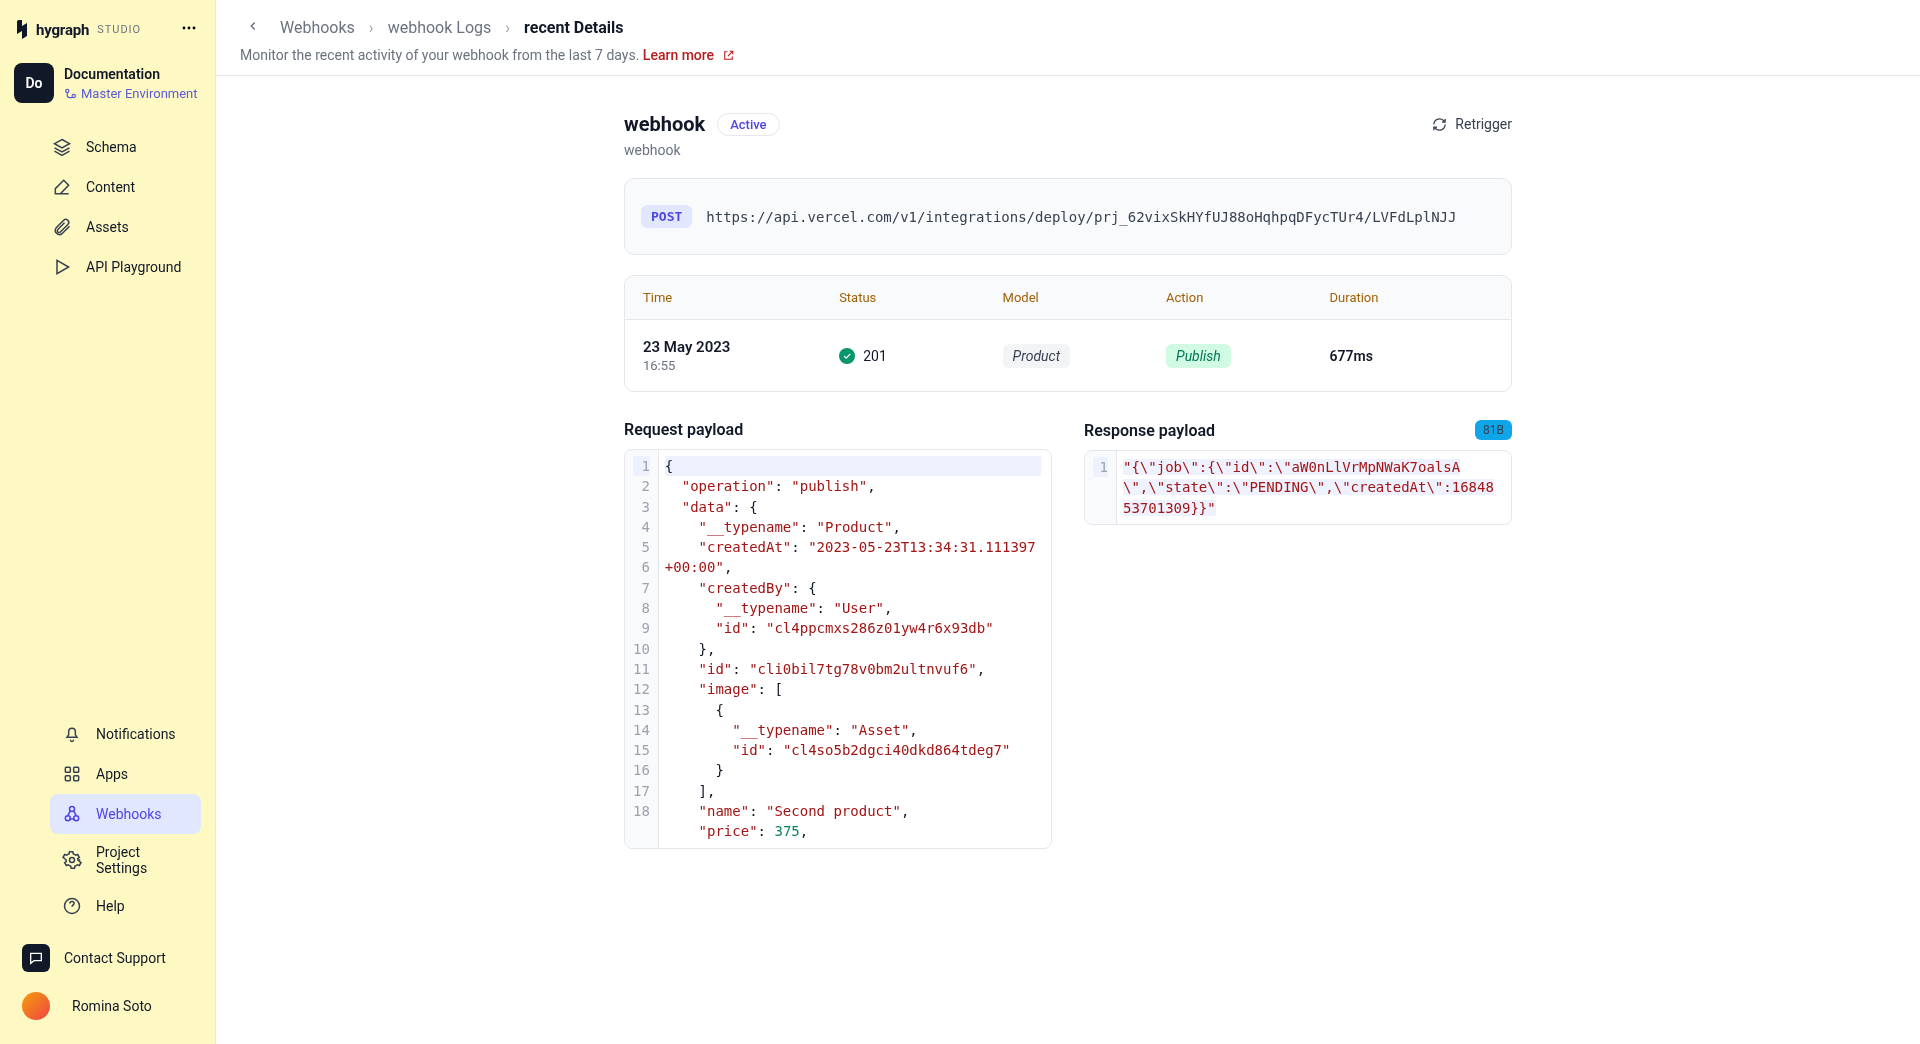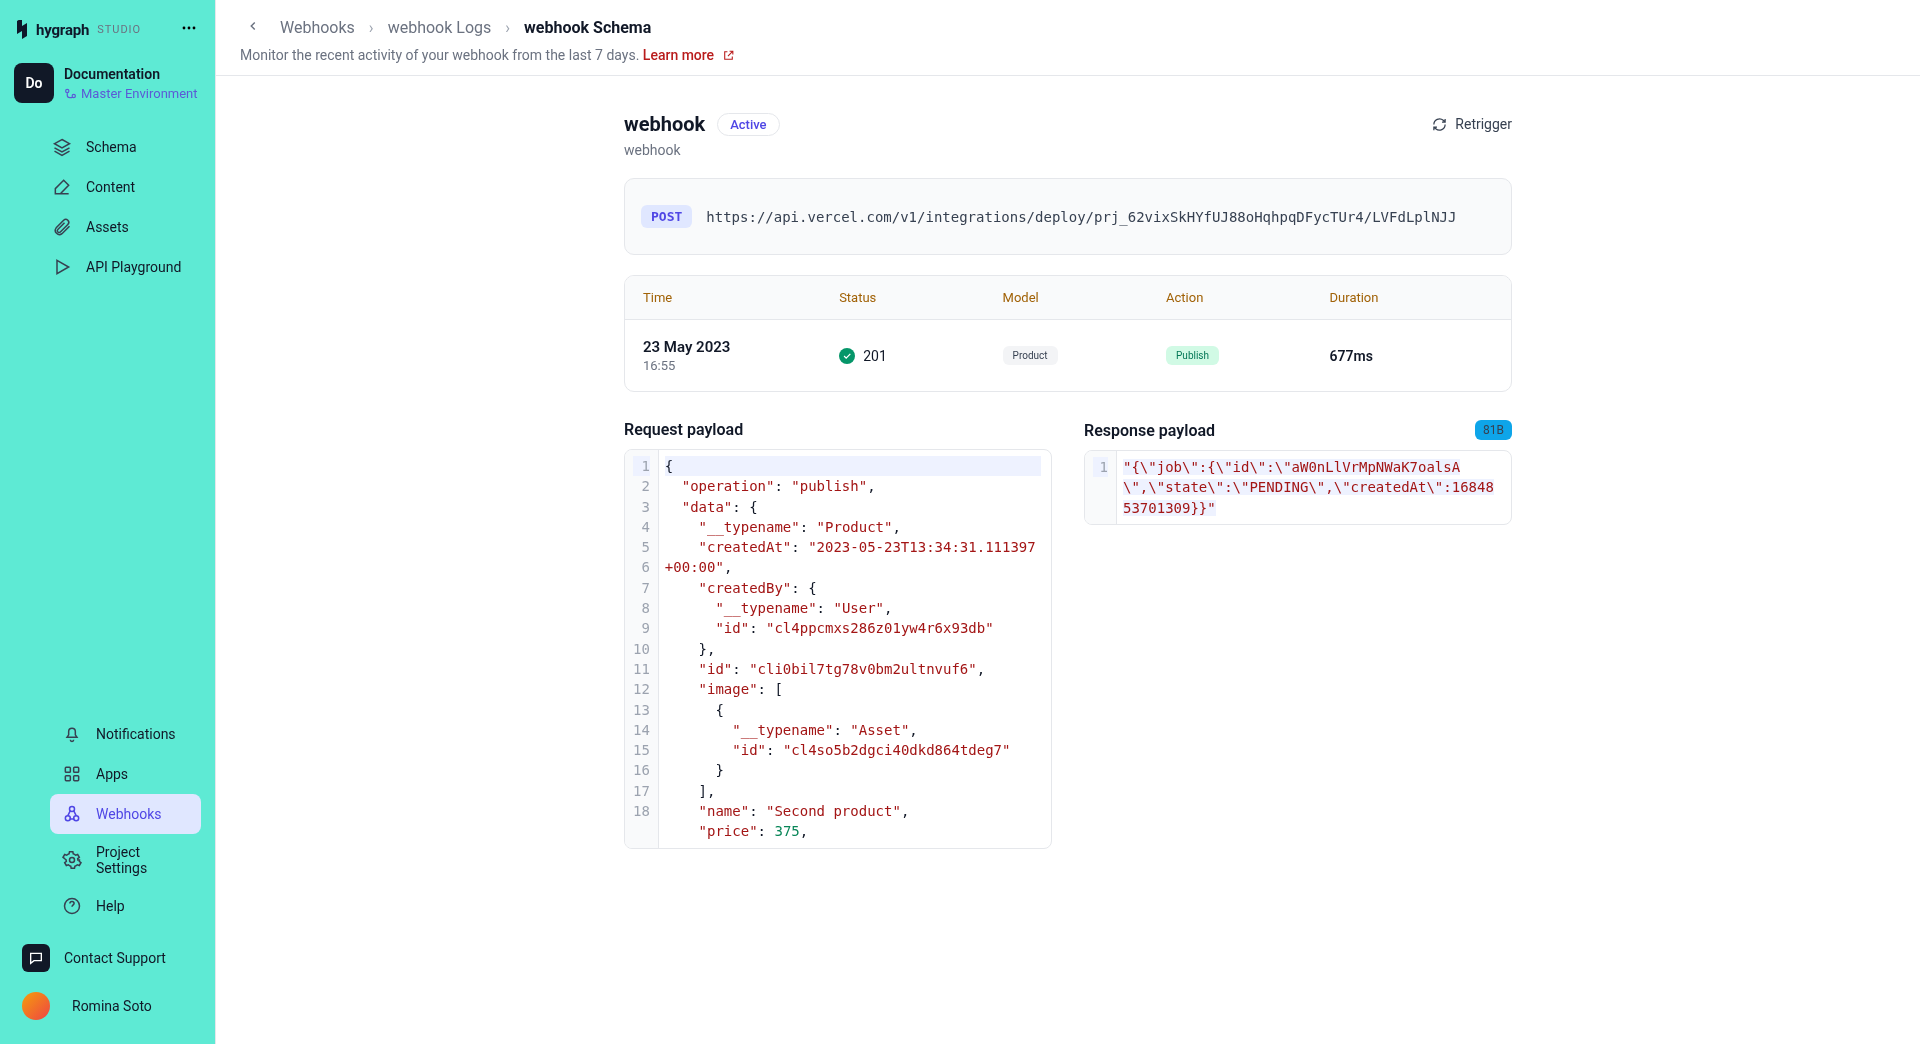--- a/index.html
+++ b/index.html
@@ -1,18 +1,18 @@
 <!DOCTYPE html>
 <html><head>
 <meta charset="utf-8">
 <style>
 * { box-sizing: border-box; margin: 0; padding: 0; }
 body { font-family: -apple-system, BlinkMacSystemFont, "Segoe UI", Roboto, sans-serif; font-size: 14px; color: #111827; background: #fff; }
 .app { display: flex; height: 100vh; }
-.sidebar { width: 216px; border-right: 1px solid #e5e7eb; display: flex; flex-direction: column; background: #5eead4; }
+.sidebar { width: 216px; border-right: 1px solid #e5e7eb; display: flex; flex-direction: column; background: #fef9c3; }
 .sidebar-top { padding: 16px 14px 12px; display: flex; align-items: center; gap: 8px; }
 .logo { display: flex; align-items: center; gap: 6px; font-weight: 700; font-size: 15px; letter-spacing: -0.2px; color: #0f172a; }
 .logo-mark { width: 16px; height: 20px; }
 .logo-studio { font-weight: 400; font-size: 11px; letter-spacing: 1px; color: #6b7280; margin-left: 2px; }
 .dots-btn { margin-left: auto; color: #6b7280; cursor: pointer; padding: 4px; }
 .project-row { padding: 8px 14px 16px; display: flex; gap: 10px; align-items: center; }
 .project-badge { width: 40px; height: 40px; background: #111827; color: #fff; border-radius: 8px; display: flex; align-items: center; justify-content: center; font-weight: 600; font-size: 14px; }
 .project-info { display: flex; flex-direction: column; gap: 4px; }
 .project-name { font-weight: 600; font-size: 14px; color: #111827; }
 .env-row { display: flex; align-items: center; gap: 4px; color: #5b5bd6; font-size: 13px; }
@@ -47,21 +47,21 @@
 .url-text { color: #374151; word-break: break-all; }
 .info-table { margin-top: 20px; border: 1px solid #e5e7eb; border-radius: 10px; overflow: hidden; }
 .info-head, .info-row { display: grid; grid-template-columns: 1.2fr 1fr 1fr 1fr 1fr; padding: 14px 18px; align-items: center; }
 .info-head { background: #f9fafb; color: #a16207; font-size: 13px; }
 .info-row { border-top: 1px solid #e5e7eb; padding-top: 18px; padding-bottom: 18px; }
 .date-main { font-weight: 600; font-size: 15px; }
 .date-sub { color: #6b7280; font-size: 13px; margin-top: 2px; }
 .status-cell { display: flex; align-items: center; gap: 8px; }
 .status-dot { width: 16px; height: 16px; border-radius: 50%; background: #059669; display:flex;align-items:center;justify-content:center; }
 .status-dot svg { width: 10px; height: 10px; color: #fff; }
-.pill { display:inline-block; padding: 4px 10px; border-radius: 6px; font-size: 10px; }
+.pill { display:inline-block; padding: 4px 10px; border-radius: 6px; font-size: 14px; font-style: italic; }
 .pill-model { background: #f3f4f6; color: #374151; }
 .pill-publish { background: #d1fae5; color: #047857; }
 .duration { font-weight: 600; }
 .payloads { display: grid; grid-template-columns: 1fr 1fr; gap: 32px; margin-top: 28px; }
 .payload-head { display: flex; align-items: center; margin-bottom: 10px; }
 .payload-title { font-weight: 600; font-size: 16px; }
 .size-badge { margin-left: auto; background: #0ea5e9; border-radius: 6px; padding: 3px 8px; font-size: 12px; color: #374151; }
 .codebox { border: 1px solid #e5e7eb; border-radius: 8px; display: flex; font-family: ui-monospace, Menlo, Consolas, monospace; font-size: 14px; overflow: hidden; }
 .gutter { background: #f9fafb; border-right: 1px solid #e5e7eb; text-align: right; color: #9ca3af; padding: 6px 8px; line-height: 1.45; min-width: 32px; user-select:none; }
 .codetext { padding: 6px 10px 6px 6px; line-height: 1.45; white-space: pre-wrap; word-break: break-all; flex:1; }
@@ -211,21 +211,21 @@
       <div class="crumbs">
         <span class="back-btn">
           <svg width="14" height="14" viewBox="0 0 24 24" fill="none" stroke="currentColor" stroke-width="2.5">
               <path d="M15 18l-6-6 6-6"></path>
             </svg>
         </span>
         <span class="crumb">Webhooks</span>
         <span class="chev">›</span>
         <span class="crumb">webhook Logs</span>
         <span class="chev">›</span>
-        <span class="crumb current">webhook Schema</span>
+        <span class="crumb current">recent Details</span>
       </div>
       <div class="subhead">
         <span>Monitor the recent activity of your webhook from the last 7 days.</span>
         <span class="learn">
           <span>Learn more</span>
           <svg class="ext" width="13" height="13" viewBox="0 0 24 24" fill="none" stroke="currentColor" stroke-width="2">
               <path d="M14 4h6v6M20 4l-9 9M19 14v5H5V5h5"></path>
             </svg>
         </span>
       </div>

